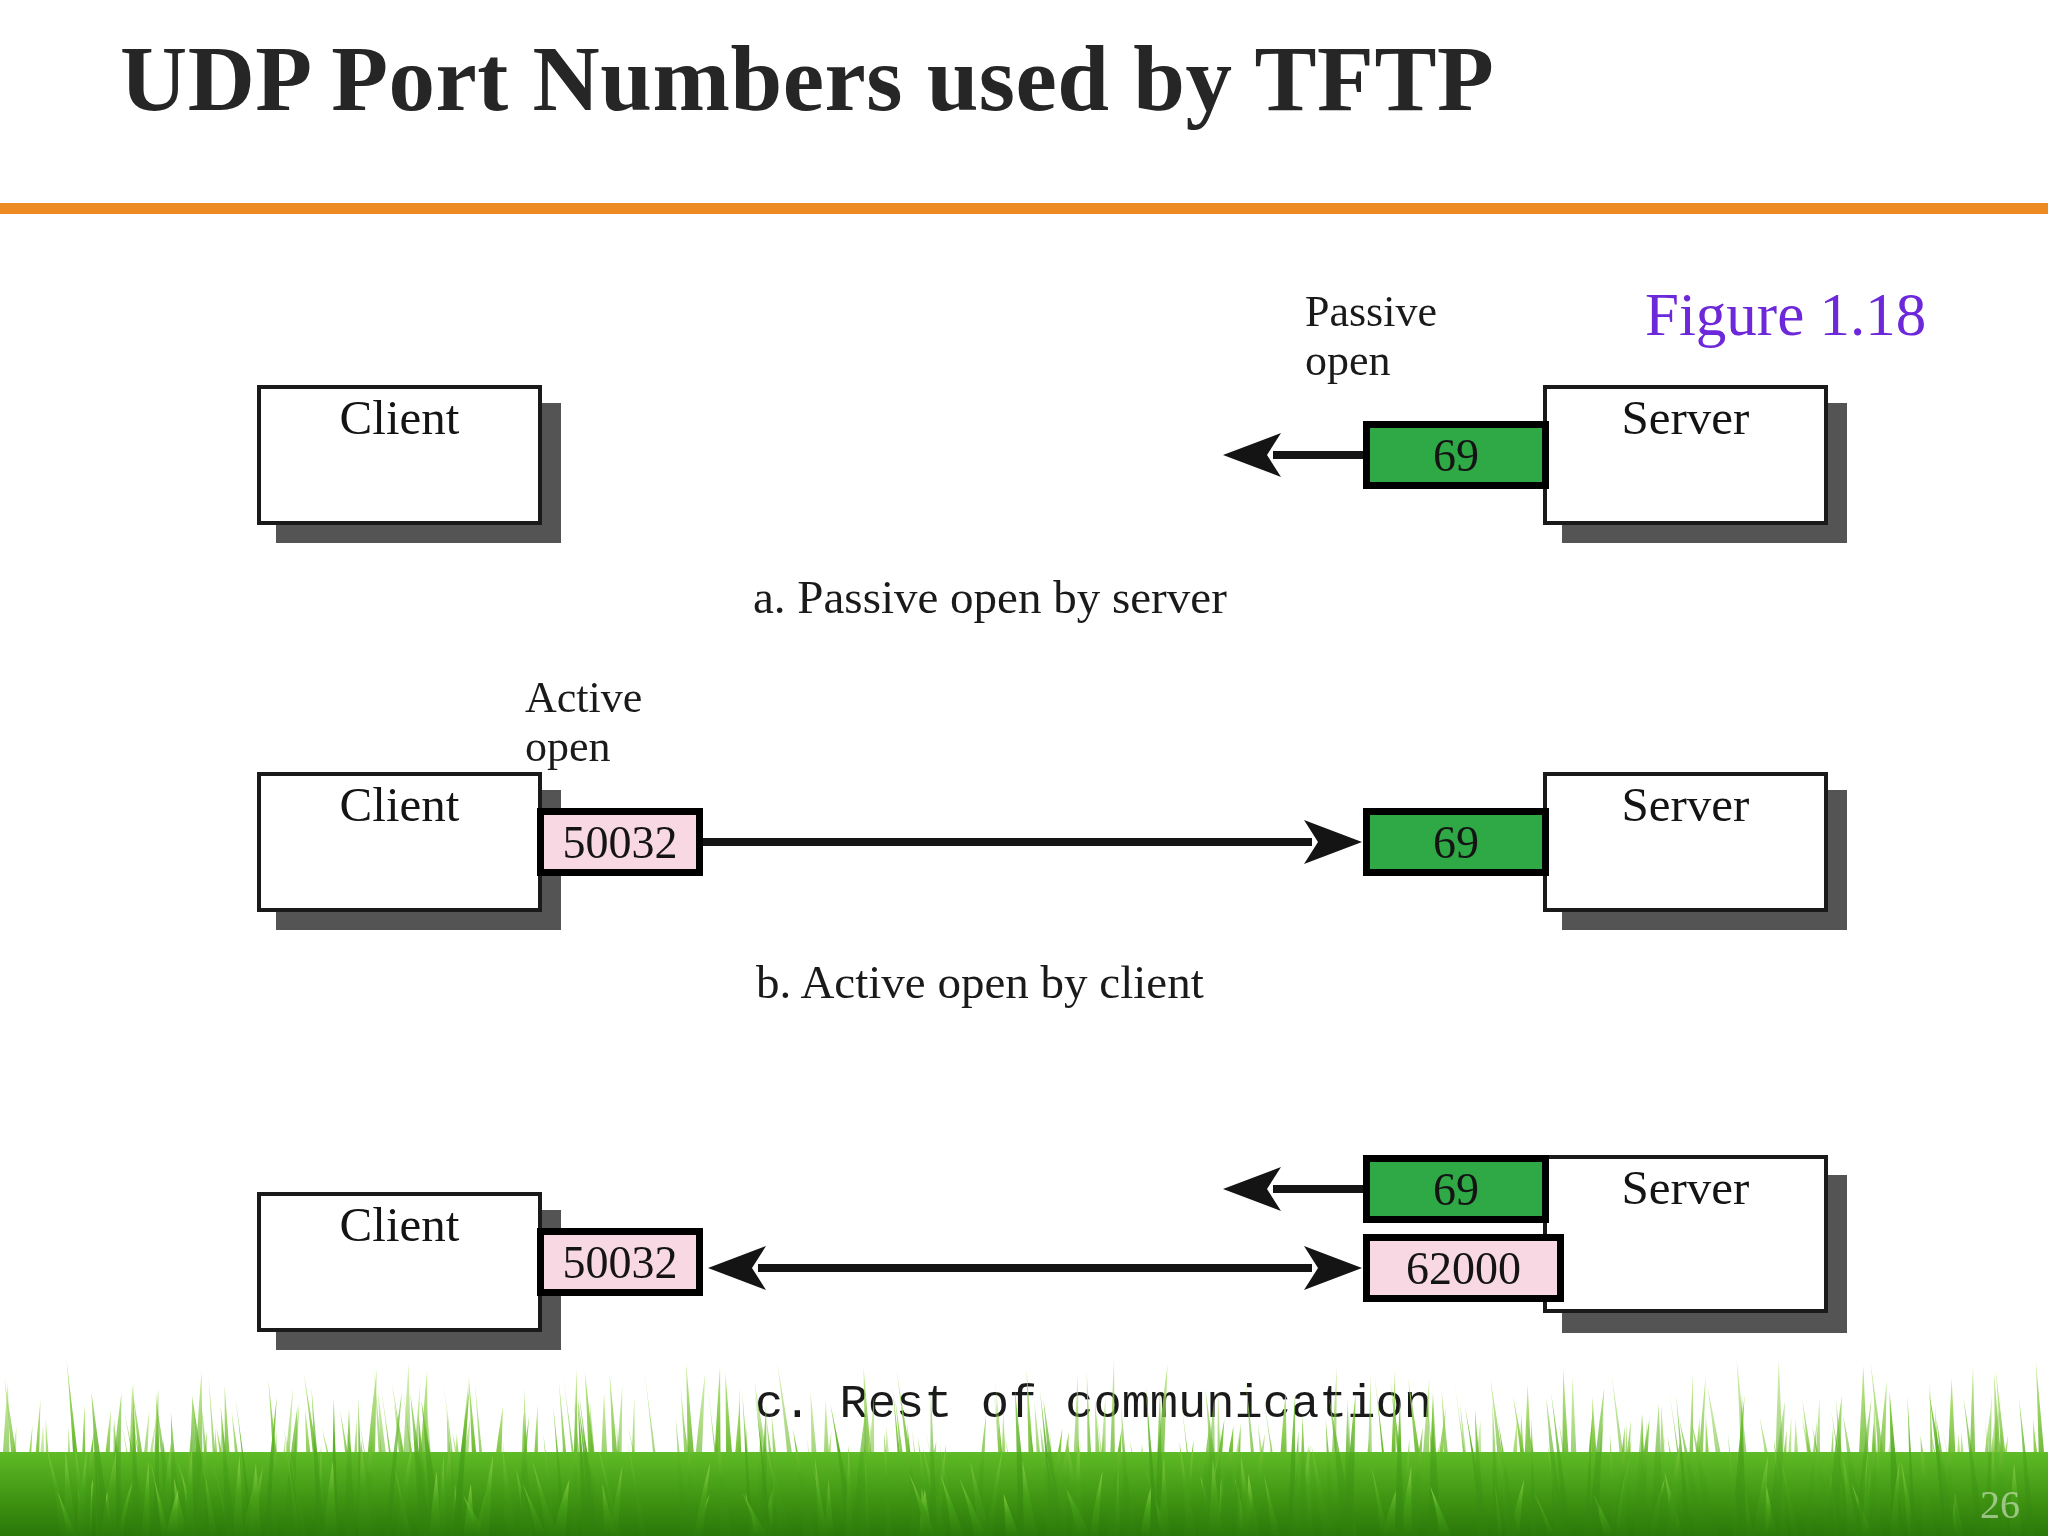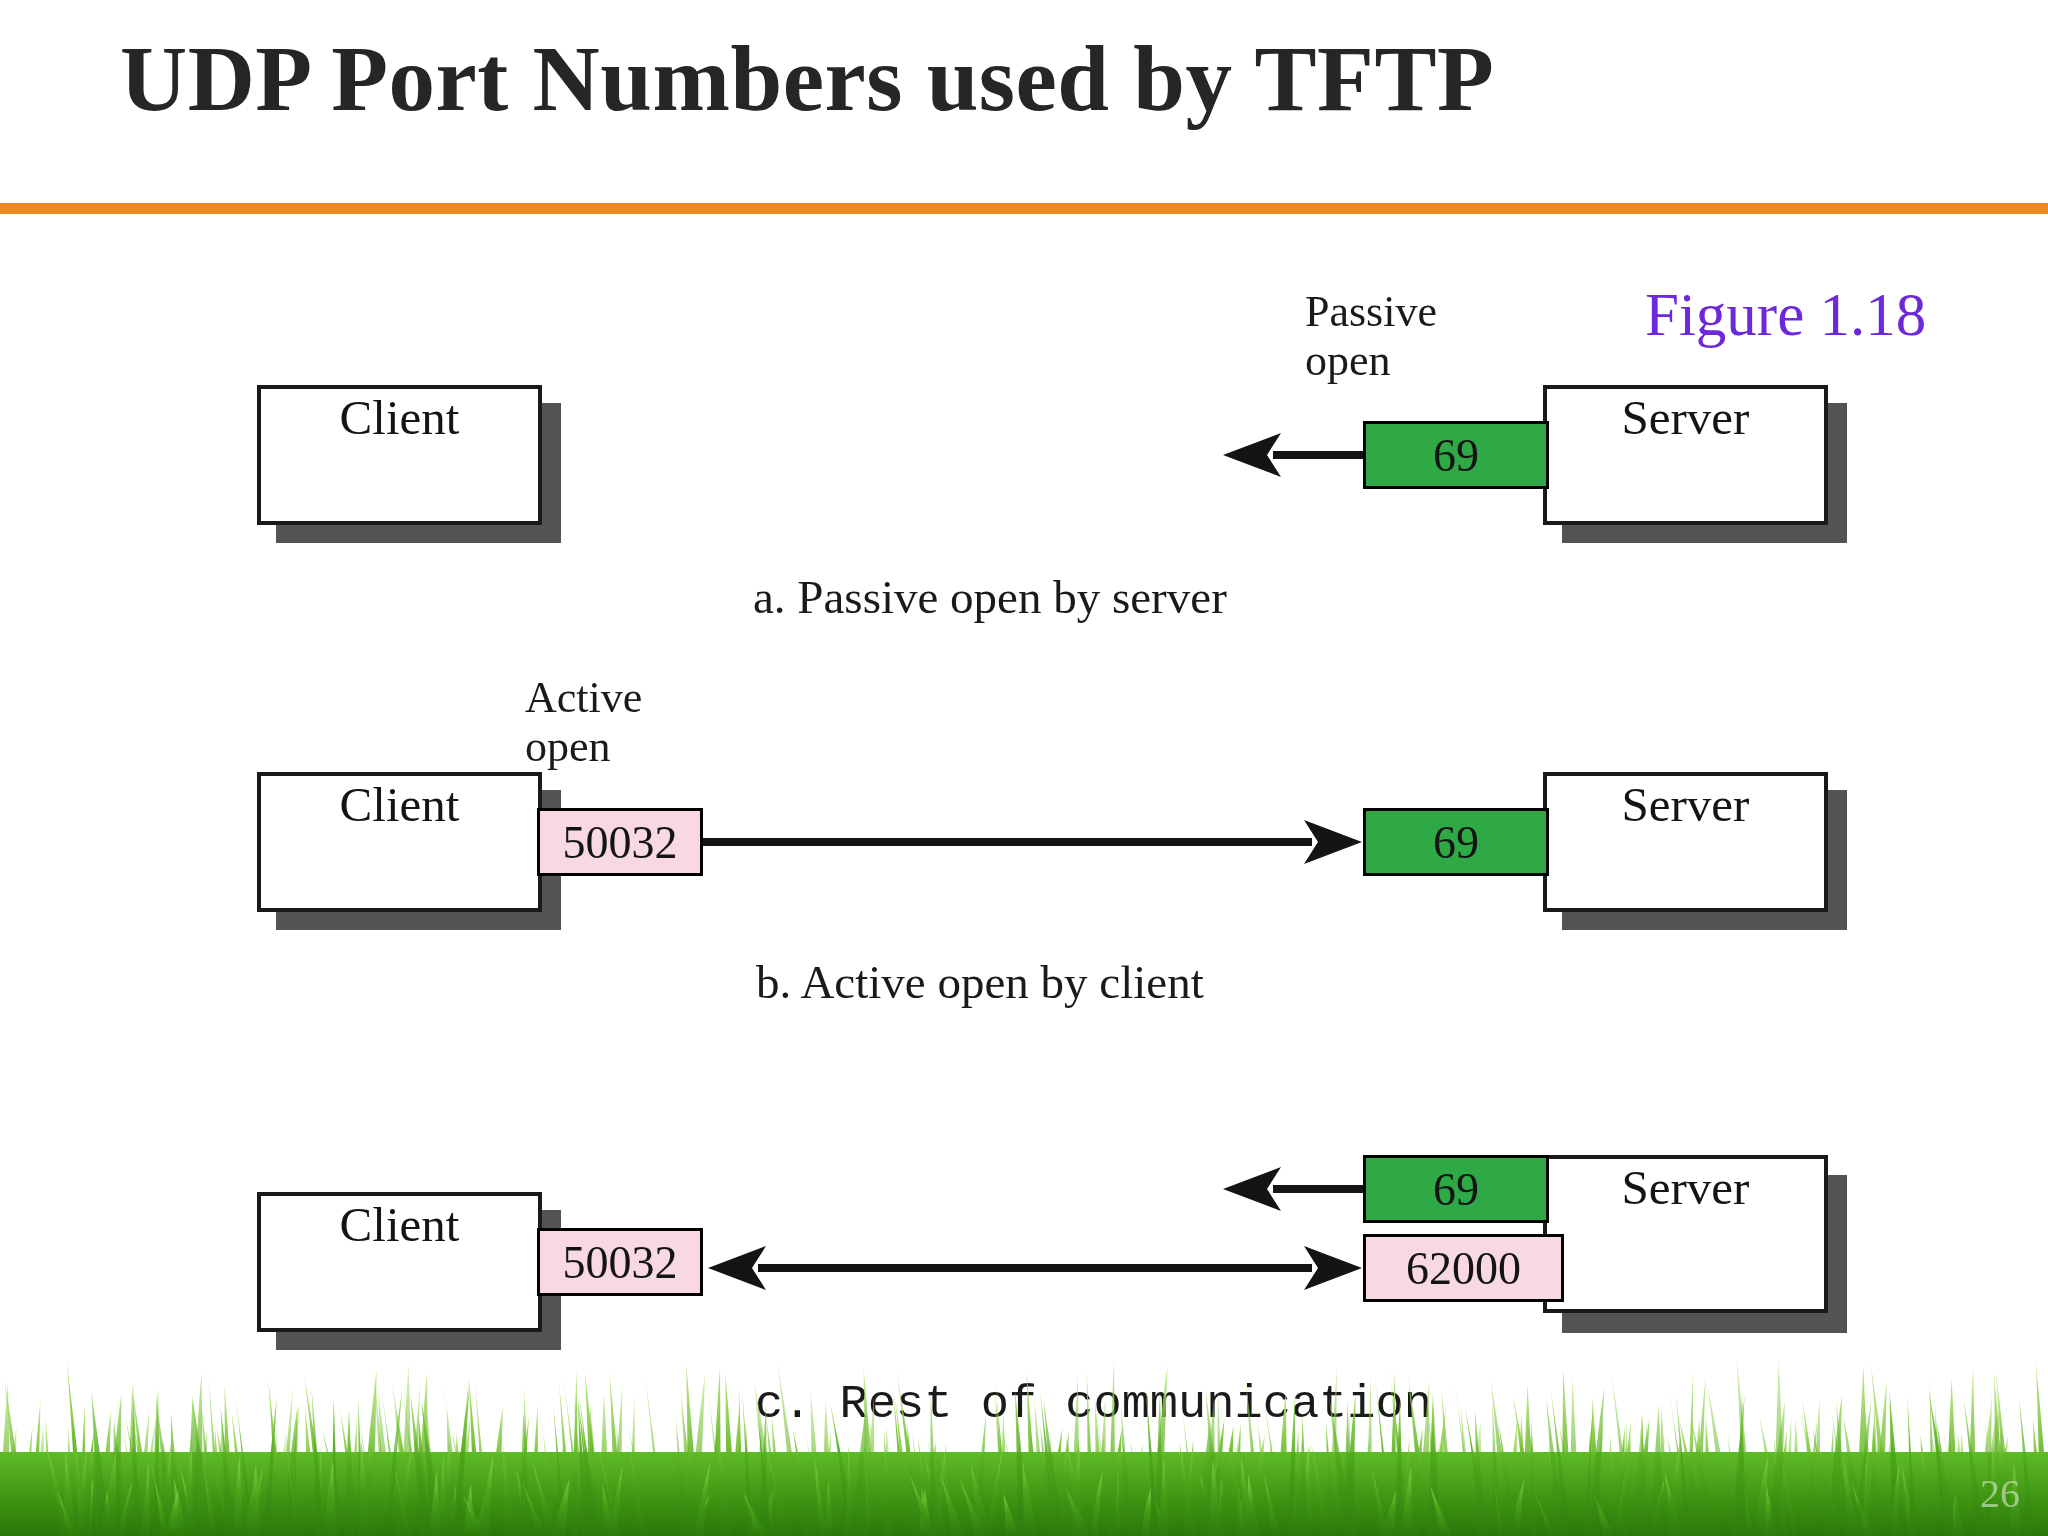--- a/index.html
+++ b/index.html
@@ -69,21 +69,21 @@
     z-index: 4;
   }
   .node-shadow {
     position: absolute;
     background: #545454;
     z-index: 2;
   }
 
   .port-box {
     position: absolute;
-    border: 3px solid #000000;
+    border: 7px solid #000000;
     box-sizing: border-box;
     display: flex;
     align-items: center;
     justify-content: center;
     font-size: 46px;
     color: #141414;
     z-index: 6;
   }
   .port-green { background: #2fa946; }
   .port-pink  { background: #f8d8e2; }
@@ -117,21 +117,21 @@
     left: 0;
     bottom: 0;
     width: 2048px;
     height: 190px;
     overflow: hidden;
     z-index: 9;
   }
   #page-number {
     position: absolute;
     right: 28px;
-    bottom: 19px;
+    bottom: 8px;
     font-size: 40px;
     color: #cfe3c0;
     z-index: 12;
     opacity: 0.65;
   }
 </style>
 </head>
 <body>
 
 <div id="slide-title">UDP Port Numbers used by TFTP</div>

